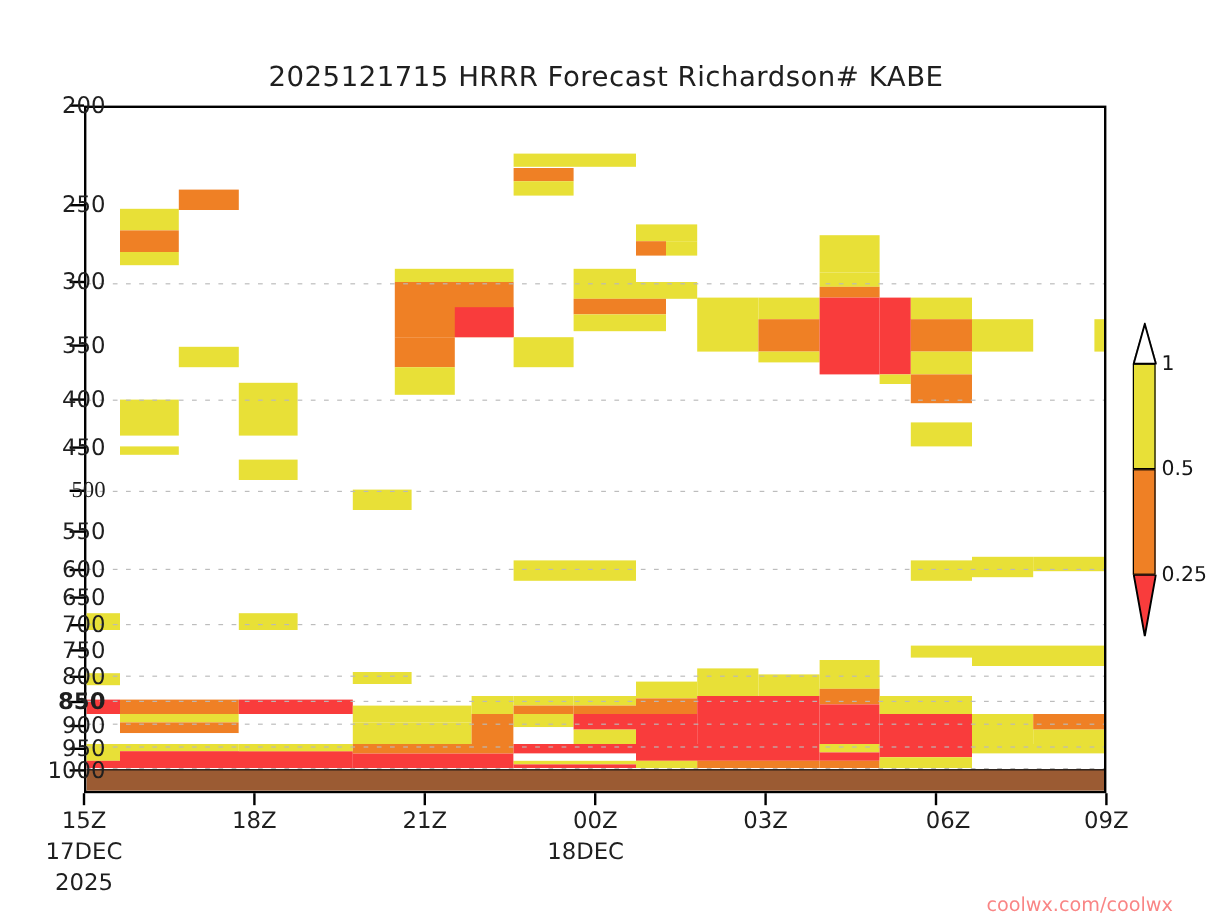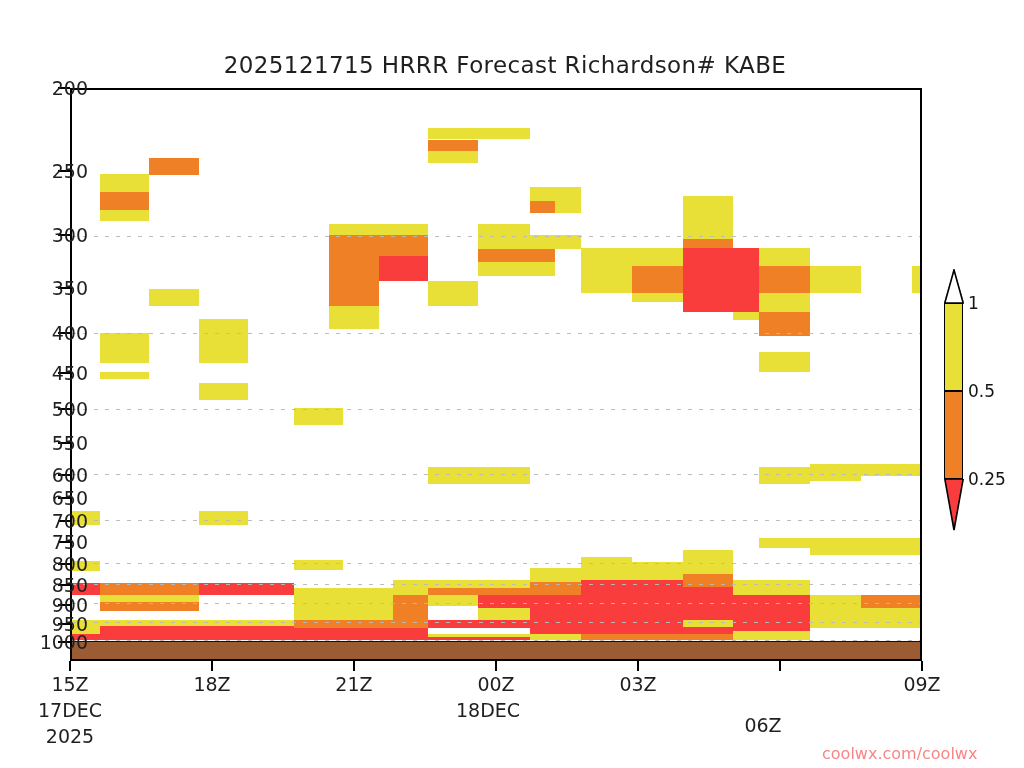--- a/index.html
+++ b/index.html
@@ -203,35 +203,35 @@
       <div class="ytick-label" style="top: 171.085px;">250</div>
       <div class="ytick-mark" style="top: 234.688px;"></div>
       <div class="ytick-label" style="top: 234.688px;">300</div>
       <div class="ytick-mark" style="top: 287.977px;"></div>
       <div class="ytick-label" style="top: 287.977px;">350</div>
       <div class="ytick-mark" style="top: 332.671px;"></div>
       <div class="ytick-label" style="top: 332.671px;">400</div>
       <div class="ytick-mark" style="top: 372.781px;"></div>
       <div class="ytick-label" style="top: 372.781px;">450</div>
       <div class="ytick-mark" style="top: 409.453px;"></div>
-      <div class="ytick-label" style="top: 409.453px;">500</div>
+      <div class="ytick-label" style="top: 409.453px; font-family: Liberation Serif, serif;">500</div>
       <div class="ytick-mark" style="top: 443.26px;"></div>
       <div class="ytick-label" style="top: 443.26px;">550</div>
       <div class="ytick-mark" style="top: 474.775px;"></div>
       <div class="ytick-label" style="top: 474.775px;">600</div>
       <div class="ytick-mark" style="top: 497.695px;"></div>
       <div class="ytick-label" style="top: 497.695px;">650</div>
       <div class="ytick-mark" style="top: 520.615px;"></div>
       <div class="ytick-label" style="top: 520.615px;">700</div>
       <div class="ytick-mark" style="top: 542.389px;"></div>
       <div class="ytick-label" style="top: 542.389px;">750</div>
       <div class="ytick-mark" style="top: 564.163px;"></div>
       <div class="ytick-label" style="top: 564.163px;">800</div>
       <div class="ytick-mark" style="top: 585.364px;"></div>
-      <div class="ytick-label" style="top: 585.364px;">850</div>
+      <div class="ytick-label" style="top: 585.364px; font-weight: bold;">850</div>
       <div class="ytick-mark" style="top: 604.846px;"></div>
       <div class="ytick-label" style="top: 604.846px; margin-left: 12px;">900</div>
       <div class="ytick-mark" style="top: 623.755px;"></div>
       <div class="ytick-label" style="top: 623.755px;">950</div>
       <div class="ytick-mark" style="top: 642.091px;"></div>
       <div class="ytick-label" style="top: 642.091px;">1000</div>
     </div>
   <div id="xaxis-layer">
       <div class="xtick-mark" style="left: 69px;"></div>
       <div class="xtick-label" style="left: 70px;">15Z</div>
@@ -240,21 +240,21 @@
       <div class="xtick-mark" style="left: 211.028px;"></div>
       <div class="xtick-label" style="left: 212.028px;">18Z</div>
       <div class="xtick-mark" style="left: 352.972px;"></div>
       <div class="xtick-label" style="left: 353.972px;">21Z</div>
       <div class="xtick-mark" style="left: 495px;"></div>
       <div class="xtick-label" style="left: 496px;">00Z</div>
       <div class="xdate-label" style="left: 488px;">18DEC</div>
       <div class="xtick-mark" style="left: 637.028px;"></div>
       <div class="xtick-label" style="left: 638.028px;">03Z</div>
       <div class="xtick-mark" style="left: 778.972px;"></div>
-      <div class="xtick-label" style="left: 763px; margin-top: 41px;">06Z</div>
+      <div class="xtick-label" style="left: 790px;">06Z</div>
       <div class="xtick-mark" style="left: 921px;"></div>
       <div class="xtick-label" style="left: 922px;">09Z</div>
     </div>
 
 
   <div id="colorbar-group">
     <div id="colorbar">
         <div class="cb-seg" style="top: 0%; height: 50%; background: rgb(232, 224, 55);"></div>
         <div class="cb-seg" style="top: 50%; height: 50%; background: rgb(239, 128, 37);"></div>
         <div class="cb-arrow" style="top: -34px; border-left: 10px solid transparent; border-right: 10px solid transparent; border-bottom: 34px solid rgb(255, 255, 255); filter: drop-shadow(rgb(0, 0, 0) 0px 0px 0px);"></div>

